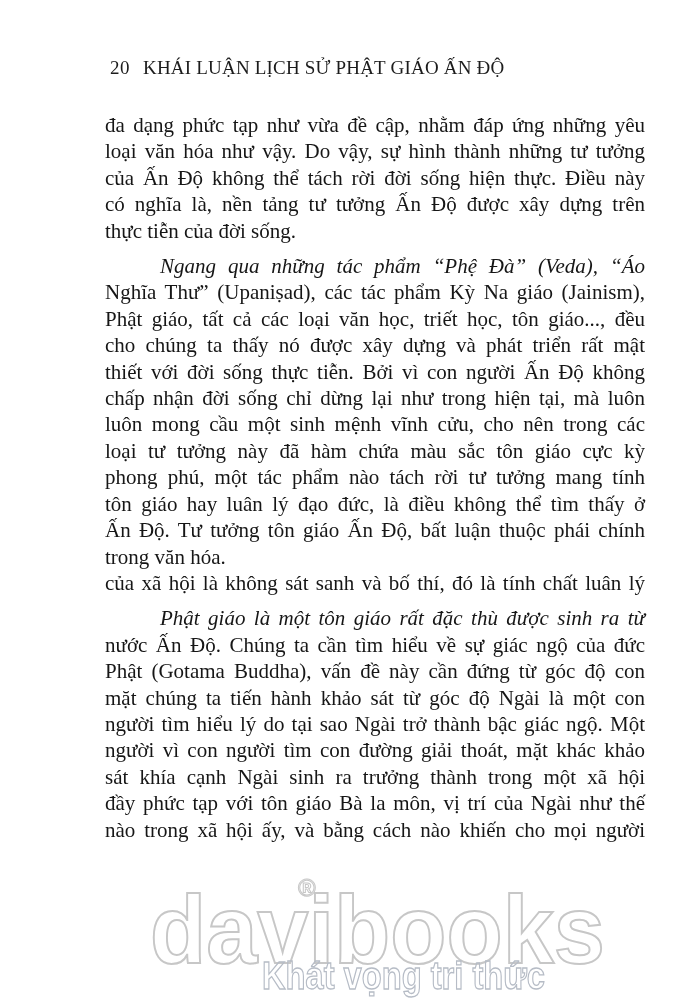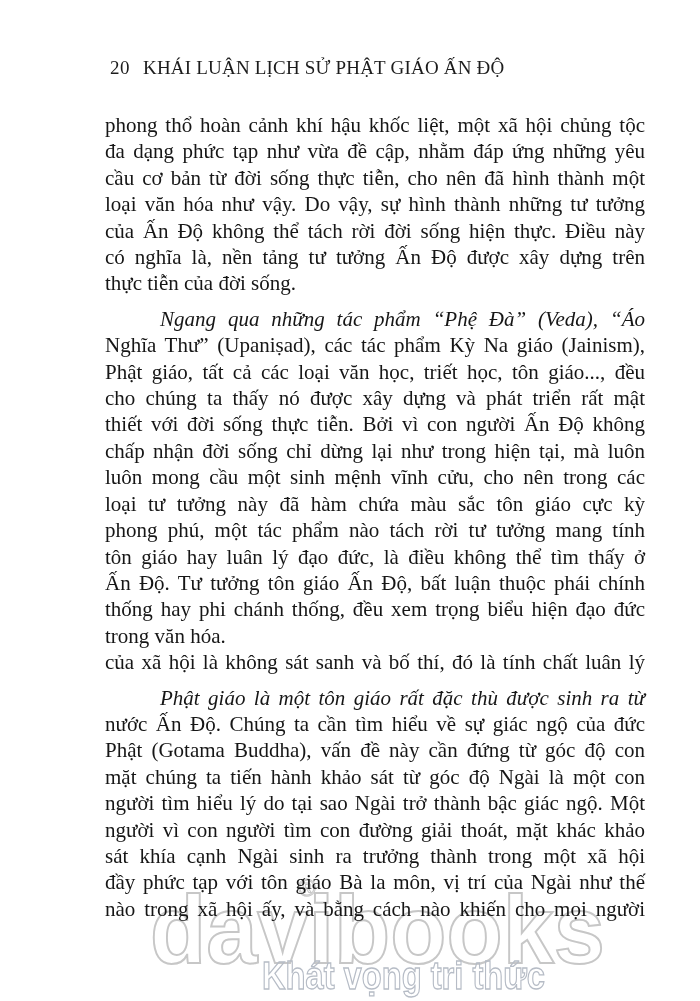--- a/index.html
+++ b/index.html
@@ -65,41 +65,38 @@
 
   <div class="content">
     <div class="running-head">
       <span class="pagenum">20</span>
       <span class="booktitle">KHÁI LUẬN LỊCH SỬ PHẬT GIÁO ẤN ĐỘ</span>
     </div>
 
     <div class="text-block">
 
     <div class="para">
-          <div class="line">phong thổ hoàn cảnh khí hậu khốc liệt, một xã hội chủng tộc</div>
           <div class="line">đa dạng phức tạp như vừa đề cập, nhằm đáp ứng những yêu</div>
-          <div class="line">cầu cơ bản từ đời sống thực tiễn, cho nên đã hình thành một</div>
           <div class="line">loại văn hóa như vậy. Do vậy, sự hình thành những tư tưởng</div>
           <div class="line">của Ấn Độ không thể tách rời đời sống hiện thực. Điều này</div>
           <div class="line">có nghĩa là, nền tảng tư tưởng Ấn Độ được xây dựng trên</div>
           <div class="line endline">thực tiễn của đời sống.</div>
         </div>
         <div class="para">
           <div class="line indent">Ngang qua những tác phẩm “Phệ Đà” (Veda), “Áo</div>
           <div class="line">Nghĩa Thư” (Upaniṣad), các tác phẩm Kỳ Na giáo (Jainism),</div>
           <div class="line">Phật giáo, tất cả các loại văn học, triết học, tôn giáo..., đều</div>
           <div class="line">cho chúng ta thấy nó được xây dựng và phát triển rất mật</div>
           <div class="line">thiết với đời sống thực tiễn. Bởi vì con người Ấn Độ không</div>
           <div class="line">chấp nhận đời sống chỉ dừng lại như trong hiện tại, mà luôn</div>
           <div class="line">luôn mong cầu một sinh mệnh vĩnh cửu, cho nên trong các</div>
           <div class="line">loại tư tưởng này đã hàm chứa màu sắc tôn giáo cực kỳ</div>
           <div class="line">phong phú, một tác phẩm nào tách rời tư tưởng mang tính</div>
           <div class="line">tôn giáo hay luân lý đạo đức, là điều không thể tìm thấy ở</div>
           <div class="line">Ấn Độ. Tư tưởng tôn giáo Ấn Độ, bất luận thuộc phái chính</div>
-          <div class="line">thống hay phi chánh thống, đều xem trọng biểu hiện đạo đức</div>
           <div class="line endline">trong văn hóa.</div>
           <div class="line">của xã hội là không sát sanh và bố thí, đó là tính chất luân lý</div>
         </div>
         <div class="para">
           <div class="line indent">Phật giáo là một tôn giáo rất đặc thù được sinh ra từ</div>
           <div class="line">nước Ấn Độ. Chúng ta cần tìm hiểu về sự giác ngộ của đức</div>
           <div class="line">Phật (Gotama Buddha), vấn đề này cần đứng từ góc độ con</div>
           <div class="line">mặt chúng ta tiến hành khảo sát từ góc độ Ngài là một con</div>
           <div class="line">người tìm hiểu lý do tại sao Ngài trở thành bậc giác ngộ. Một</div>
           <div class="line">người vì con người tìm con đường giải thoát, mặt khác khảo</div>

